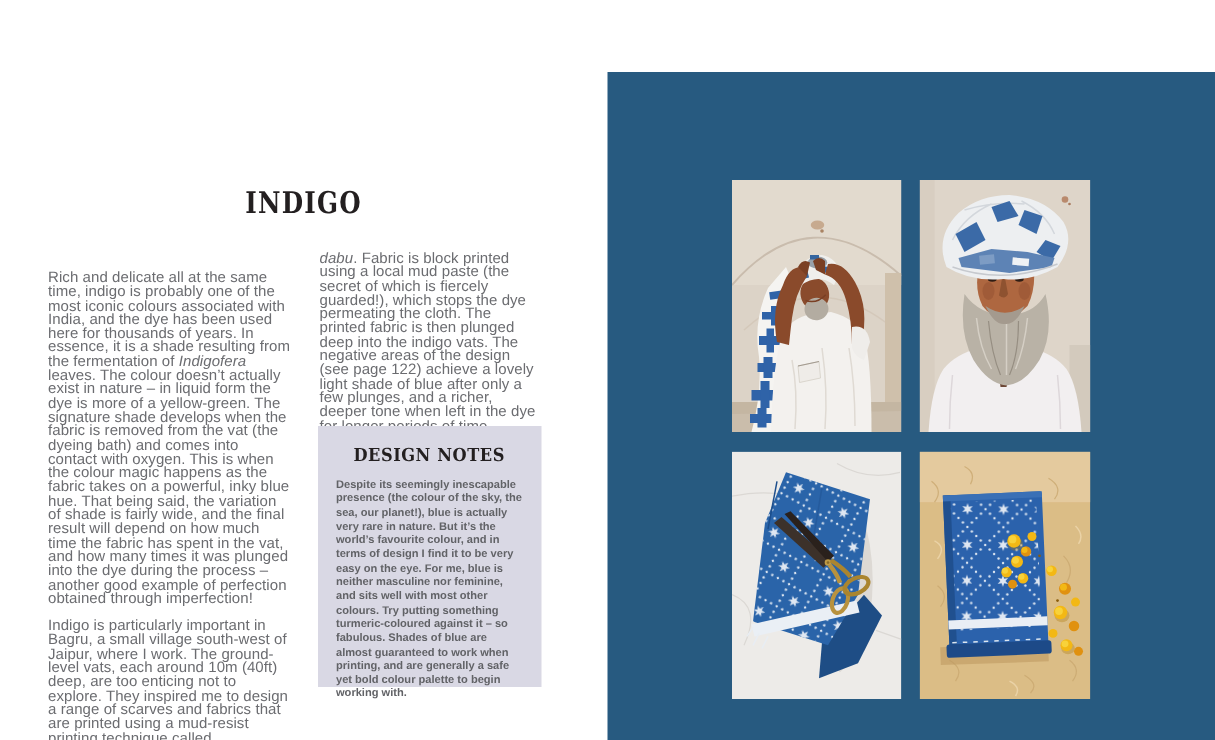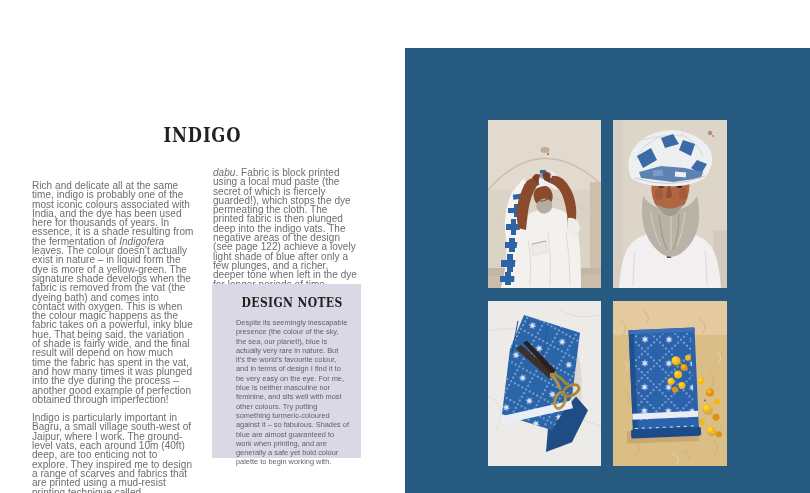--- a/index.html
+++ b/index.html
@@ -11,25 +11,25 @@
               font-family:"DejaVu Serif",serif;font-weight:bold;font-size:20px;color:#231f20;
               letter-spacing:1px;}
   .page-title span{display:inline-block;transform:scaleX(.82);}
   .body-col{position:absolute;font-size:10px;line-height:9.3px;color:#6b6c70;
             letter-spacing:.05px;}
   .col1{left:32px;top:133px;width:162px;}
   .col2{left:213px;top:120px;width:146px;}
   .body-col p{margin:0 0 9px 0;}
   .body-col em{font-style:italic;}
   .design-box{position:absolute;left:212px;top:236px;width:149px;height:174px;
-              background:#d9d8e4;box-sizing:border-box;padding:12px 12px 0 24px;}
+              background:#d9d8e4;box-sizing:border-box;padding:12px 12px 0 12px;}
   .design-heading{font-family:"DejaVu Serif",serif;font-weight:bold;font-size:12px;
                   color:#231f20;text-align:center;letter-spacing:.4px;margin:0 0 8px 0;}
   .design-heading span{display:inline-block;transform:scaleX(.9);}
-  .design-body{font-size:7.4px;line-height:9.3px;color:#616266;margin:0;}
+  .design-body{font-size:7.4px;line-height:9.3px;color:#616266;margin:0;font-weight:bold;}
   .page-number{position:absolute;left:0;top:455px;width:405px;text-align:right;
                font-size:8px;color:#6b6c70;}
   
   .page-right{position:absolute;left:405px;top:0;width:405px;height:493px;background:#275a80;}
   .photo{position:absolute;margin:0;padding:0;overflow:hidden;}
   .photo svg{display:block;width:100%;height:100%;}
   .photo1{left:83px;top:72px;width:113px;height:168px;}
   .photo2{left:208px;top:72px;width:114px;height:168px;}
   .photo3{left:83px;top:253px;width:113px;height:165px;}
   .photo4{left:208px;top:253px;width:114px;height:165px;}

